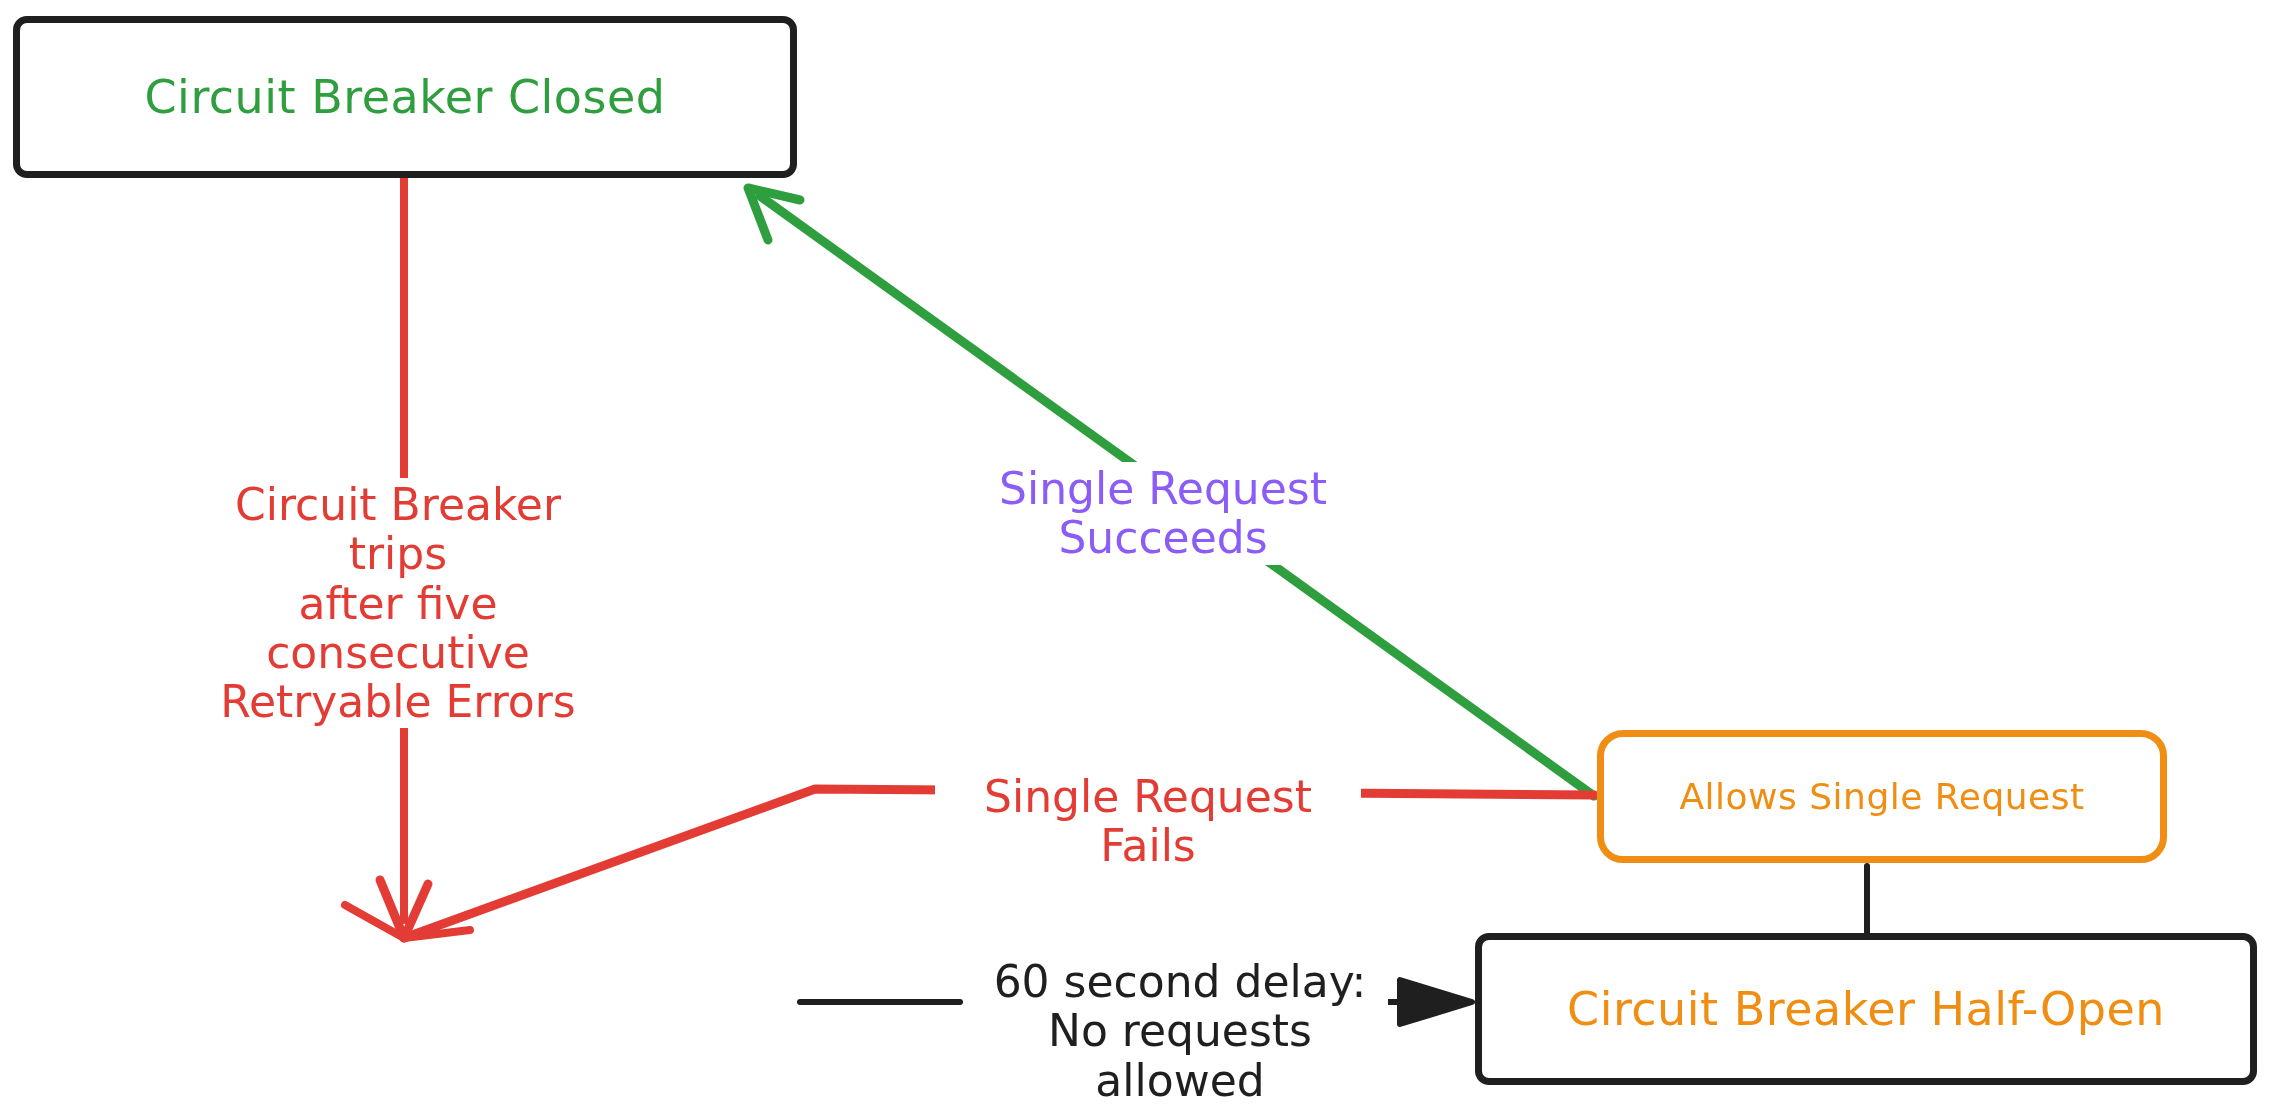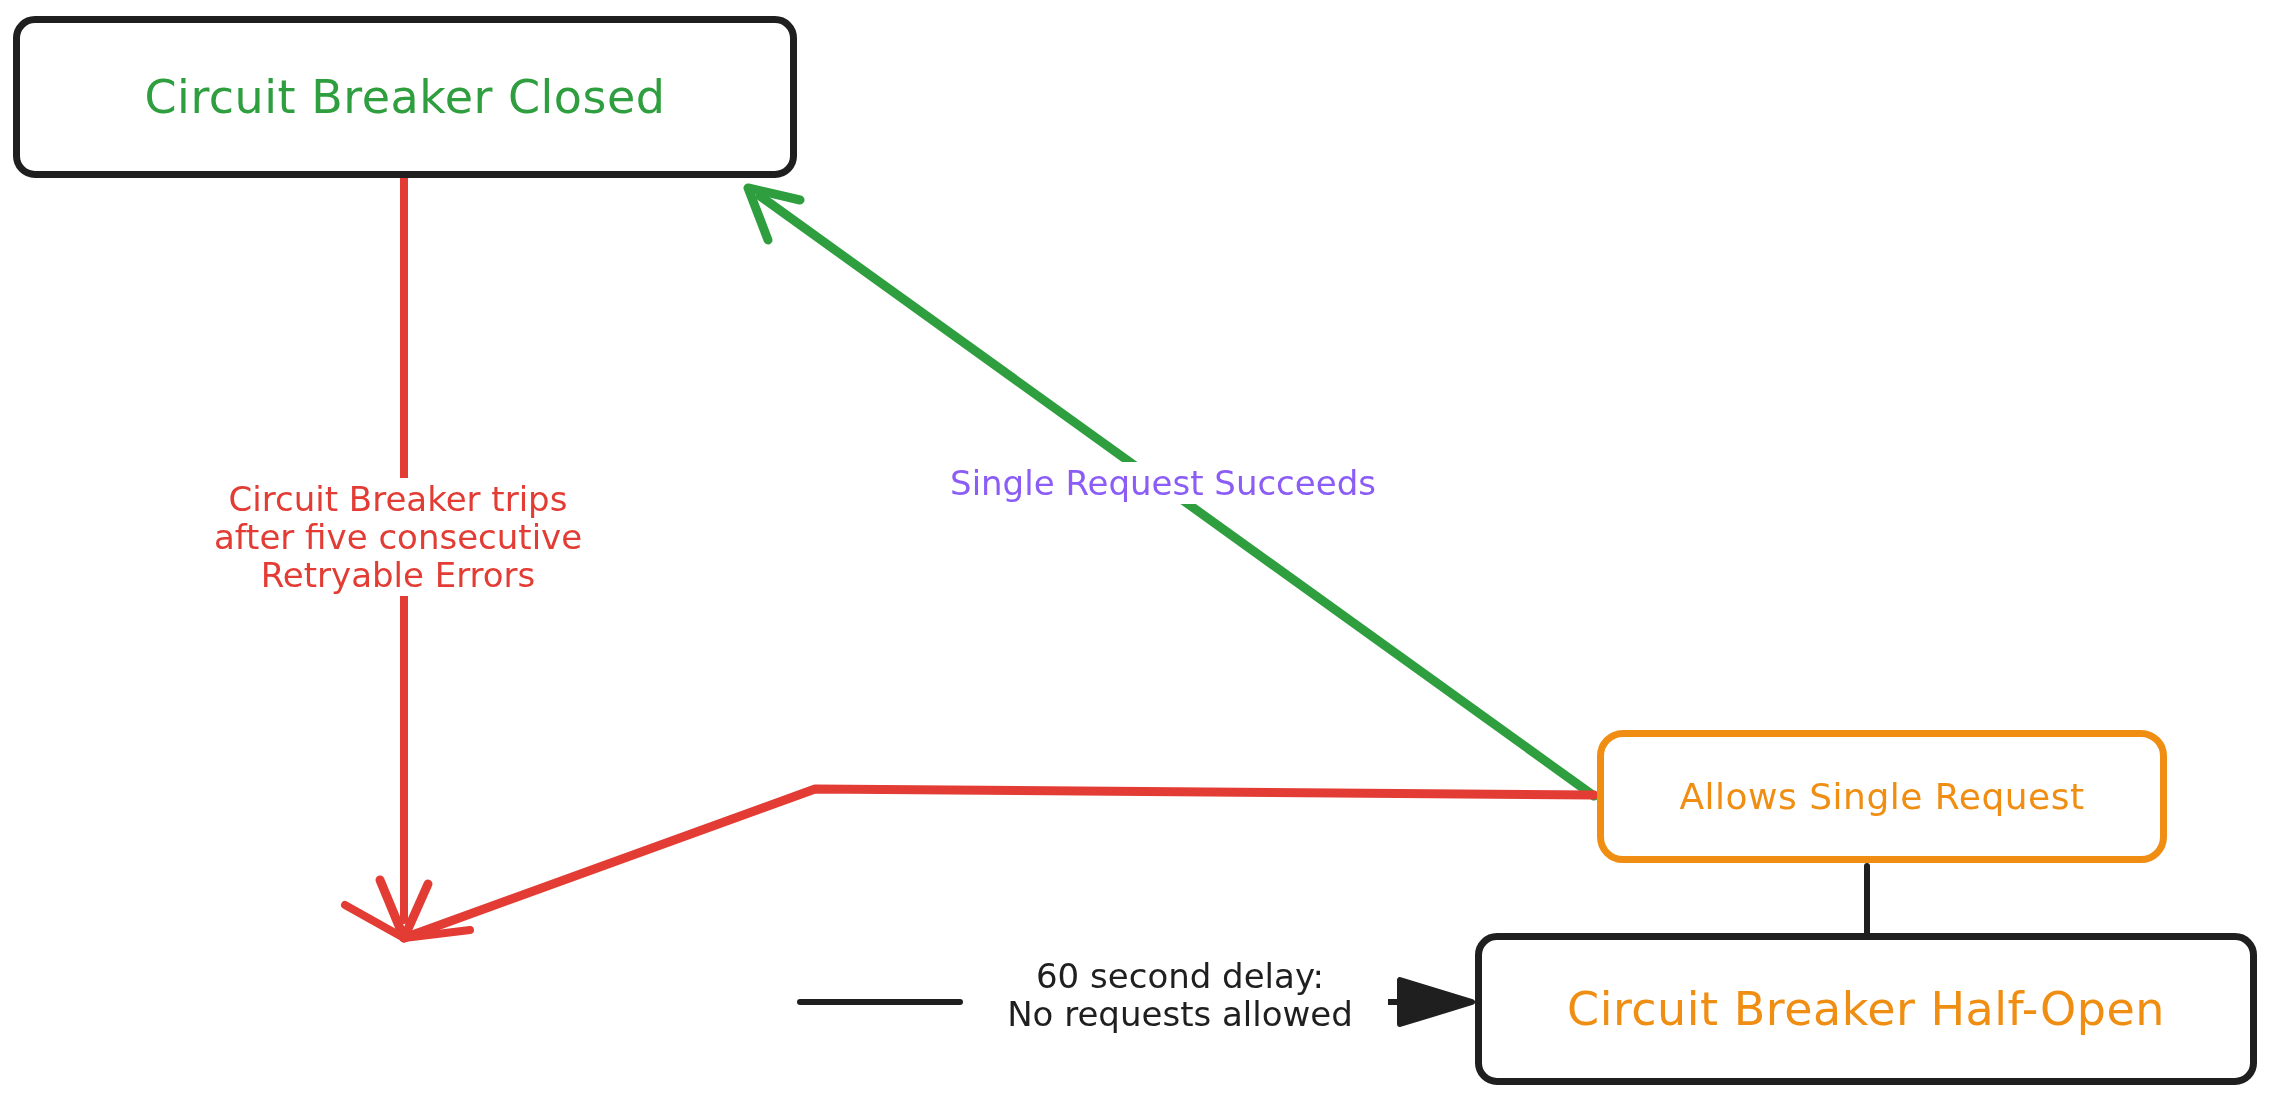--- a/index.html
+++ b/index.html
@@ -21,21 +21,21 @@
     position: absolute;
     left: 0;
     top: 0;
     width: 2272px;
     height: 1107px;
   }
   .node {
     position: absolute;
     box-sizing: border-box;
     background: #ffffff;
-    border-radius: 22px;
+    border-radius: 14px;
     display: flex;
     align-items: center;
     justify-content: center;
     text-align: center;
     z-index: 3;
   }
   .node-dark {
     border: 7px solid #1f1f1f;
   }
   .node-orange {
@@ -61,21 +61,21 @@
     color: #ef8e12;
     font-size: 46px;
   }
   .lbl-allows {
     color: #ef8e12;
     font-size: 36px;
   }
   .edge-label {
     position: absolute;
     font-family: "DejaVu Sans", sans-serif;
-    font-size: 34px;
+    font-size: 44px;
     line-height: 1.12;
     text-align: center;
     white-space: pre-line;
     background: #ffffff;
     padding: 2px 8px;
     z-index: 4;
   }
   .el-red { color: #e23c34; }
   .el-green { color: #8b5cf6; }
   .el-black { color: #1f1f1f; }
@@ -126,17 +126,18 @@
   <div class="node node-dark" style="left:1475px; top:933px; width:782px; height:152px;">
     <span class="node-label lbl-halfopen">Circuit Breaker Half-Open</span>
   </div>
 
   <div class="edge-label el-red" style="left:180px; top:478px; width:420px;">Circuit Breaker trips
 after five consecutive
 Retryable Errors</div>
 
   <div class="edge-label el-green" style="left:905px; top:462px; width:500px;">Single Request Succeeds</div>
 
+  <div class="edge-label el-red" style="left:935px; top:770px; width:410px;">Single Request Fails</div>
 
   <div class="edge-label el-black" style="left:972px; top:955px; width:400px;">60 second delay:
 No requests allowed</div>
 
 </div>
 
 </body></html>

